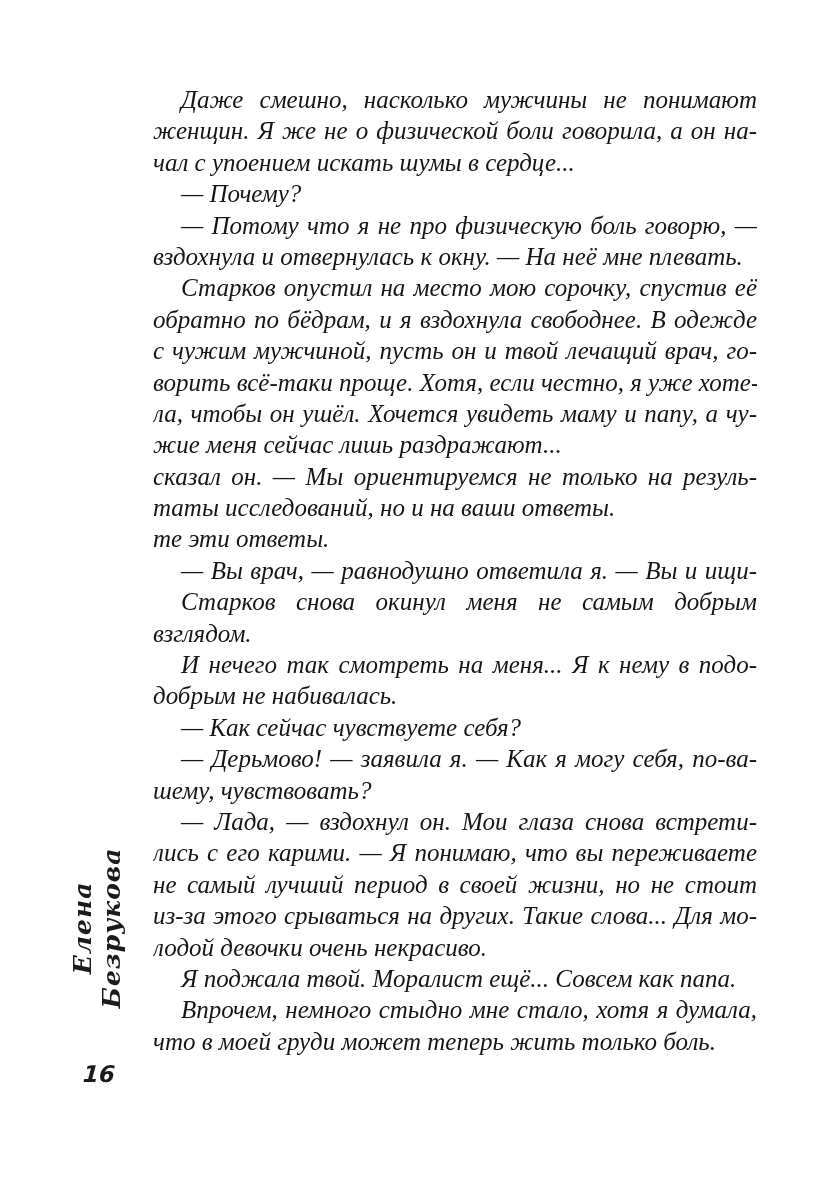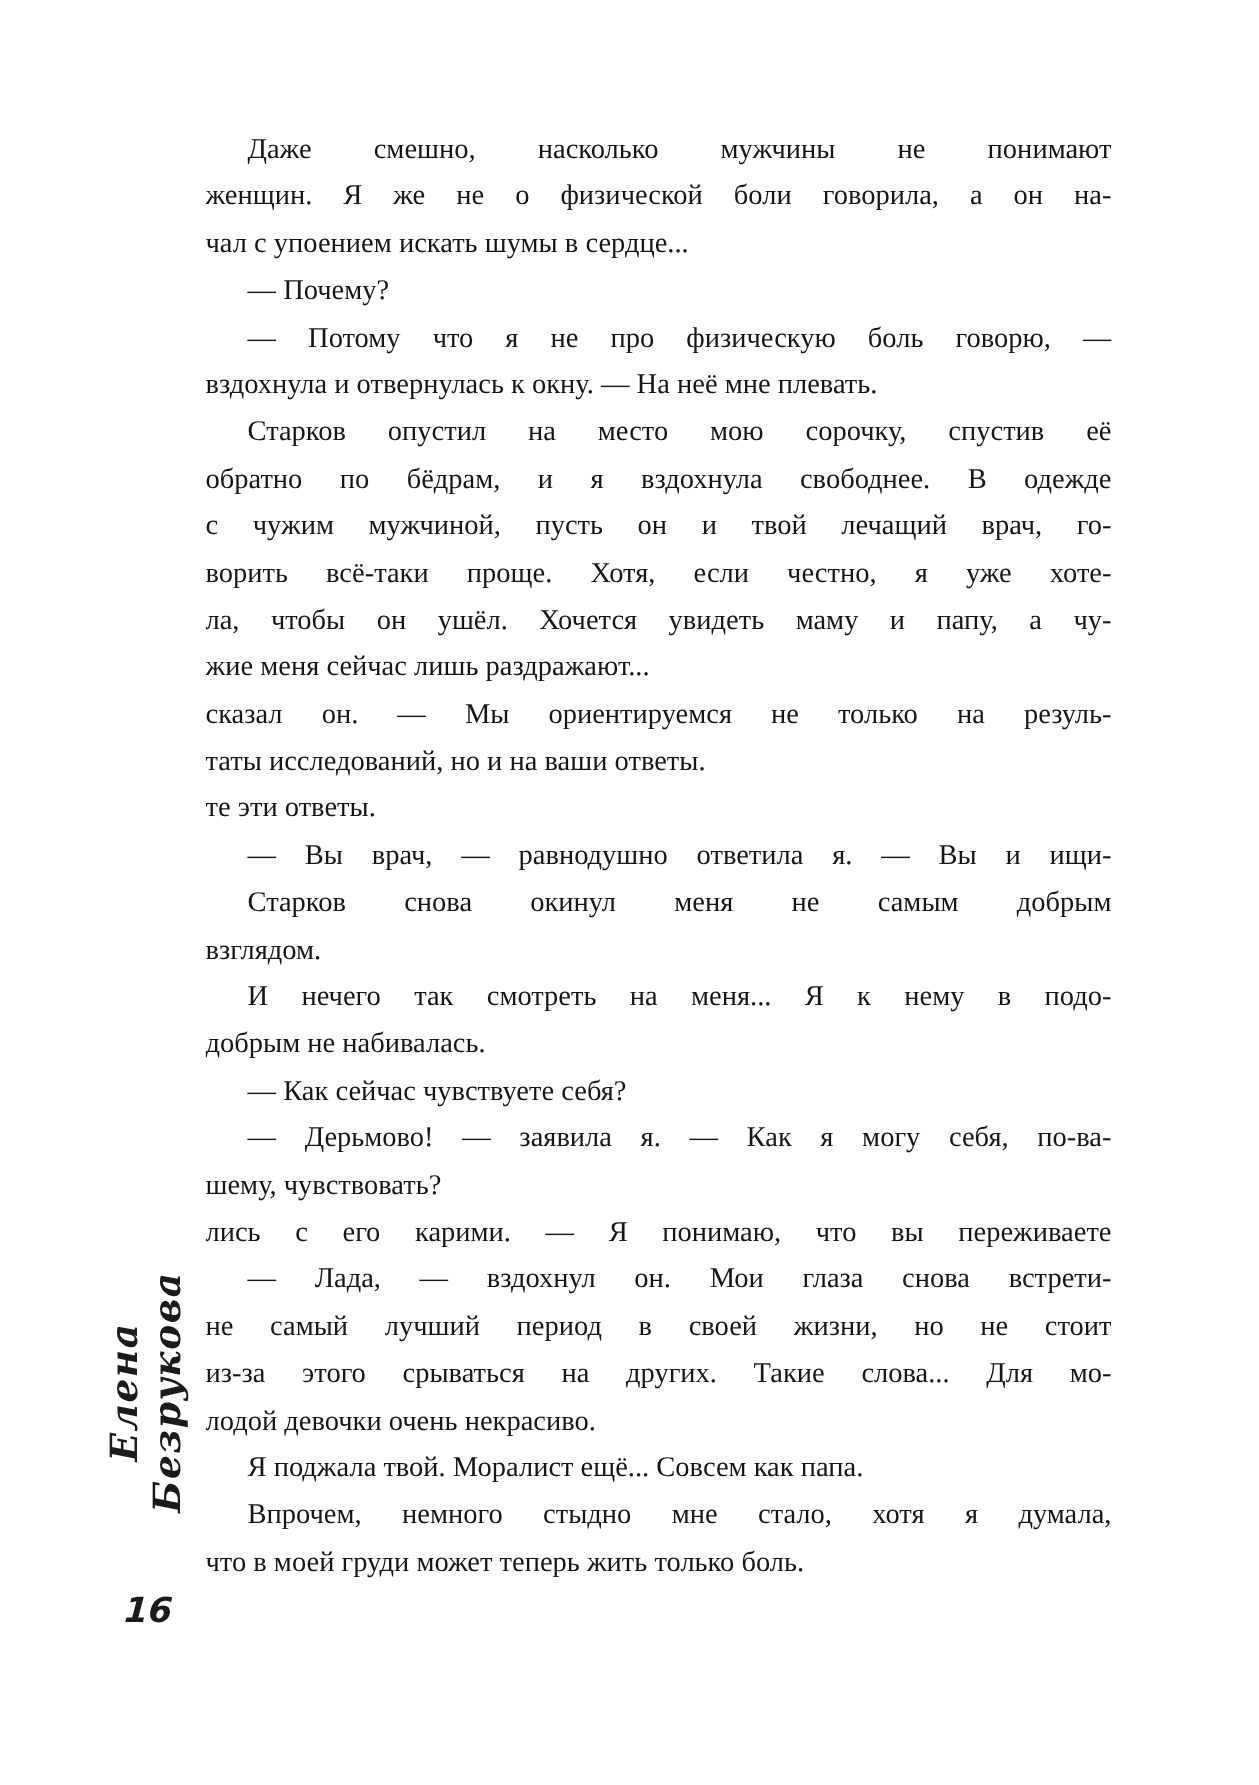--- a/index.html
+++ b/index.html
@@ -12,24 +12,25 @@
     width: 839px;
     height: 1190px;
     background: #ffffff;
     overflow: hidden;
     font-family: "Liberation Serif", "DejaVu Serif", serif;
     color: #161616;
   }
   
   .text-block {
     position: absolute;
-    left: 137px;
+    left: 153px;
     top: 84px;
     width: 604px;
-    font-size: 19px;
+    font-size: 25px;
+    font-style: italic;
   }
   .line {
     height: 31.4px;
     line-height: 31.4px;
     text-align: justify;
     text-align-last: justify;
     overflow: hidden;
     white-space: nowrap;
   }
   .line.endline {
@@ -95,22 +96,22 @@
       <div class="line endline">таты исследований, но и на ваши ответы.</div>
       <div class="line endline">те эти ответы.</div>
       <div class="line indent">— Вы врач, — равнодушно ответила я. — Вы и ищи-</div>
       <div class="line indent">Старков снова окинул меня не самым добрым</div>
       <div class="line endline">взглядом.</div>
       <div class="line indent">И нечего так смотреть на меня... Я к нему в подо-</div>
       <div class="line endline">добрым не набивалась.</div>
       <div class="line indent endline">— Как сейчас чувствуете себя?</div>
       <div class="line indent">— Дерьмово! — заявила я. — Как я могу себя, по-ва-</div>
       <div class="line endline">шему, чувствовать?</div>
+      <div class="line indent">— Лада, — вздохнул он. Мои глаза снова встрети-</div>
       <div class="line">лись с его карими. — Я понимаю, что вы переживаете</div>
-      <div class="line indent">— Лада, — вздохнул он. Мои глаза снова встрети-</div>
       <div class="line">не самый лучший период в своей жизни, но не стоит</div>
       <div class="line">из-за этого срываться на других. Такие слова... Для мо-</div>
       <div class="line endline">лодой девочки очень некрасиво.</div>
       <div class="line indent endline">Я поджала твой. Моралист ещё... Совсем как папа.</div>
       <div class="line indent">Впрочем, немного стыдно мне стало, хотя я думала,</div>
       <div class="line endline">что в моей груди может теперь жить только боль.</div>
     </div>
 
 </div>
 

